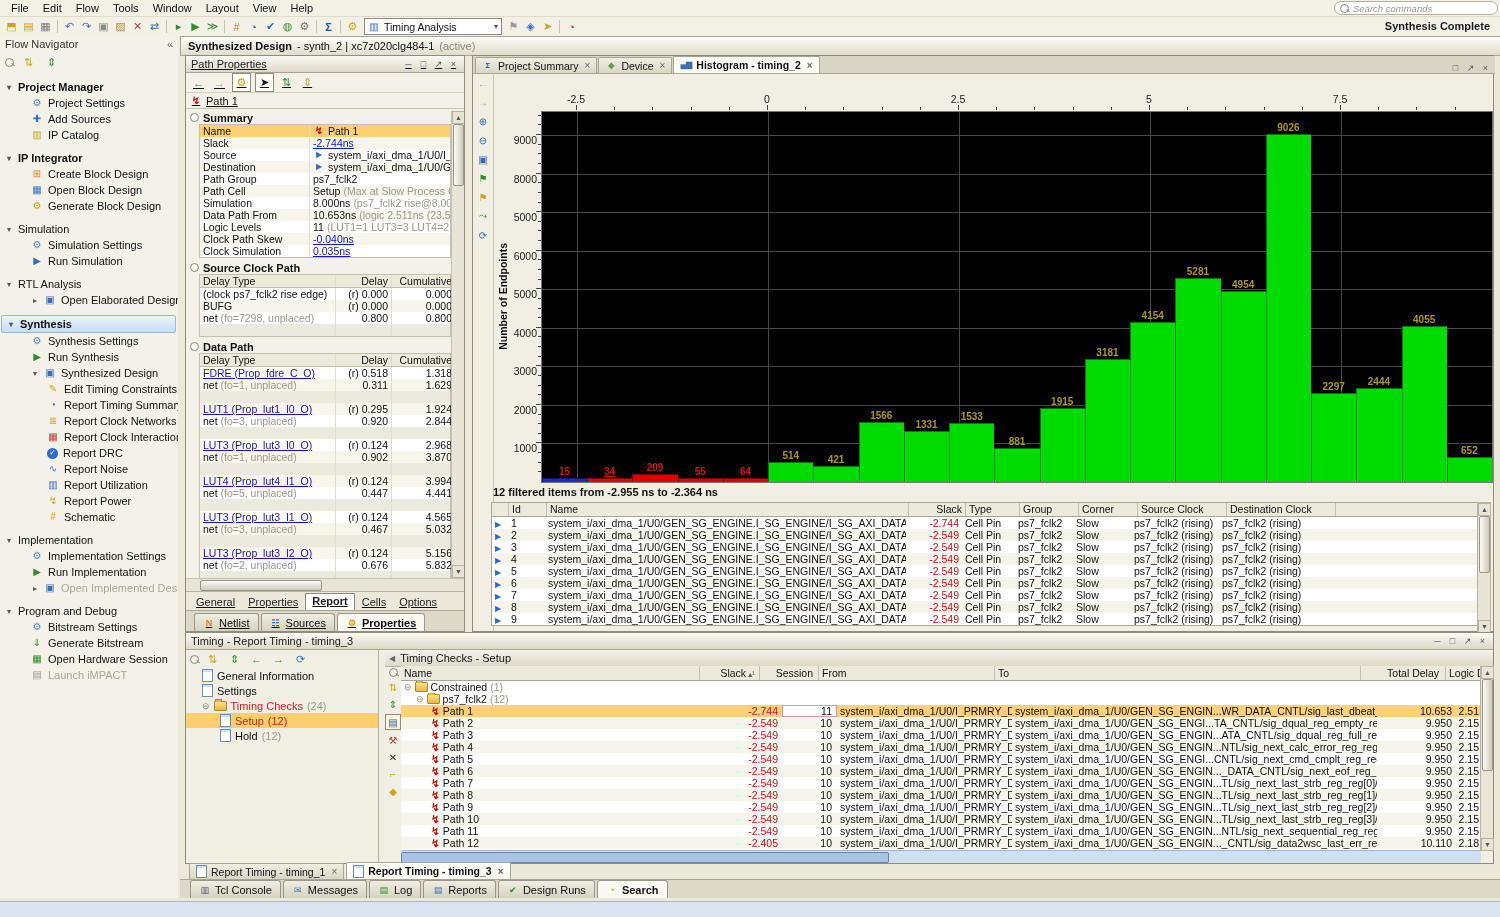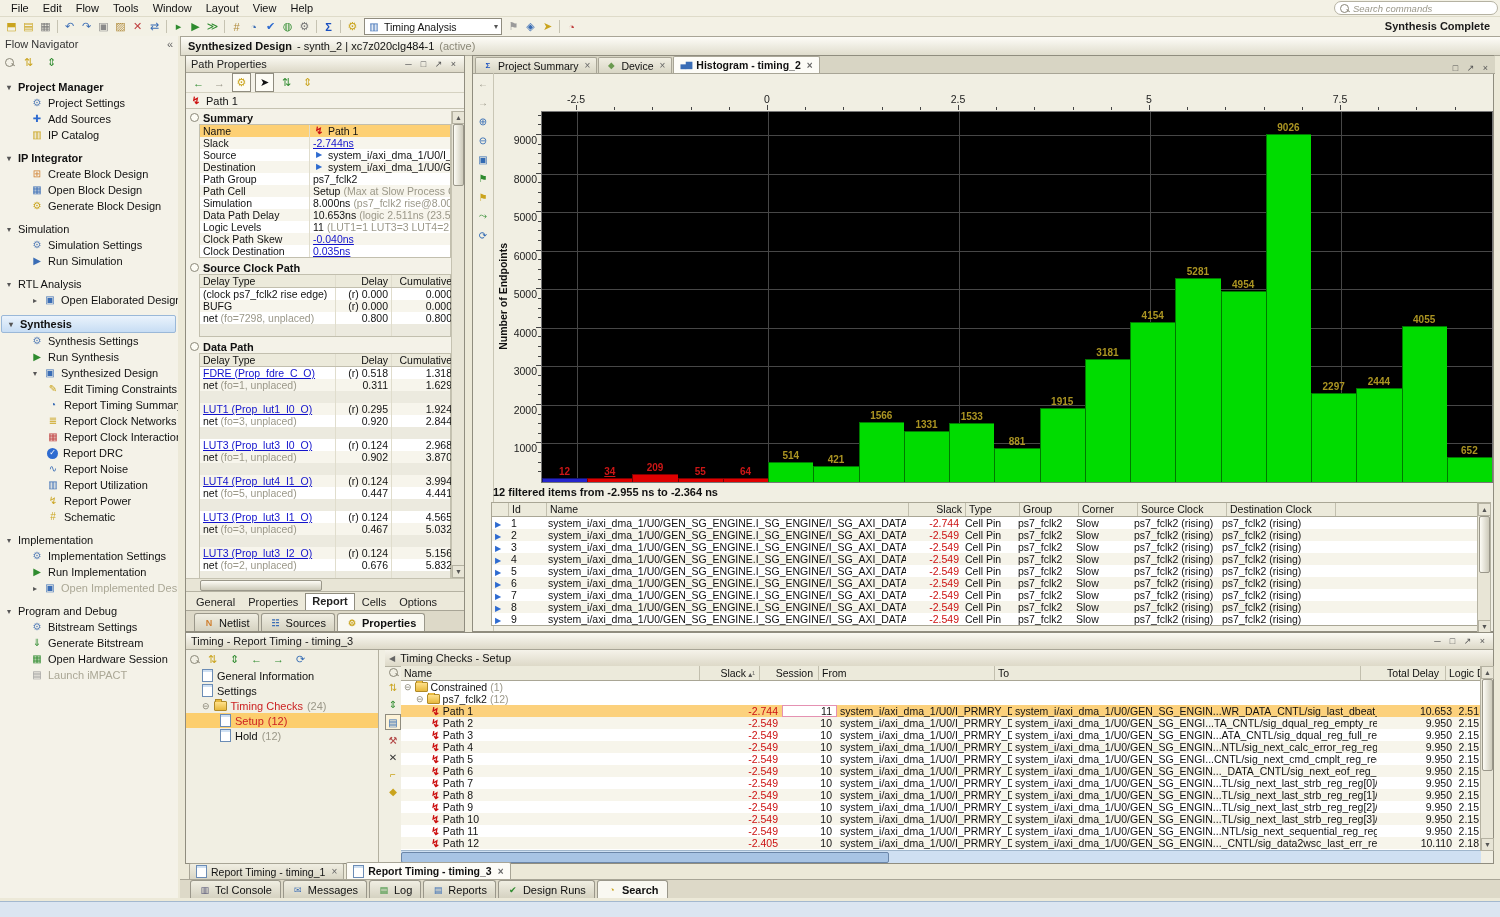--- a/index.html
+++ b/index.html
@@ -45,21 +45,21 @@
   .titlebar{height:16px;background:linear-gradient(#fbfaf3,#ddd9c8);border-bottom:1px solid #a8a596;
             display:flex;align-items:center;padding:0 5px;gap:4px;color:#1a1a1a;}
   .winbtns{margin-left:auto;display:flex;gap:4px;color:#555;font-size:9px;}
   .winbtns span{width:11px;text-align:center;}
   #design-titlebar{left:180px;top:36px;width:1320px;height:18px;background:linear-gradient(#fdfcf7,#e0ddcd);
                    border:1px solid #a8a596;display:flex;align-items:center;gap:5px;padding:0 7px;}
   #design-titlebar .t1{font-weight:bold;}
   #design-titlebar .t3{color:#8b8878;}
   
   #pathprops{left:185px;top:55px;width:278px;height:575px;background:#f4f2e8;border:1px solid #908d7f;
-             display:flex;flex-direction:column;}
+             display:flex;flex-direction:column;text-decoration:underline;}
   #pp-toolbar{height:19px;display:flex;align-items:center;gap:4px;padding-left:4px;border-bottom:1px solid #d5d2c1;}
   #pp-toolbar .boxed{border:1px solid #8f8c7f;background:#fdfcf5;}
   #pp-pathrow{height:15px;display:flex;align-items:center;gap:4px;padding-left:4px;}
   #pp-body{flex:1;position:relative;border-top:1px solid #c5c2b1;background:#f4f2e8;overflow:hidden;}
   #pp-scroll{position:absolute;left:2px;top:2px;right:13px;bottom:0;overflow:hidden;}
   .pp-sec{margin-bottom:3px;}
   .pp-sec-h{height:13px;display:flex;align-items:center;gap:4px;font-weight:bold;}
   .node-ic{width:7px;height:7px;border:1px solid #8a8778;border-radius:50%;background:#fdfcf5;flex:none;margin-left:2px;}
   .pp-box{margin-left:11px;border:1px solid #c2bfae;background:#fff;}
   .pp-row{display:flex;height:12px;line-height:12px;font-size:10.5px;}
@@ -464,41 +464,41 @@
               </span>
             </div>
             <div class="pp-row">
               <span class="pp-lbl">Simulation</span>
               <span class="pp-val">
                 <span>8.000ns</span>
                 <span class="gray">(ps7_fclk2 rise@8.000ns -</span>
               </span>
             </div>
             <div class="pp-row">
-              <span class="pp-lbl">Data Path Delay</span>
+              <span class="pp-lbl">Data Path From</span>
               <span class="pp-val">
                 <span>10.653ns</span>
                 <span class="gray">(logic 2.511ns (23.571%)</span>
               </span>
             </div>
             <div class="pp-row">
               <span class="pp-lbl">Logic Levels</span>
               <span class="pp-val">
                 <span>11</span>
                 <span class="gray">(LUT1=1 LUT3=3 LUT4=2 LUT5</span>
               </span>
             </div>
             <div class="pp-row">
               <span class="pp-lbl">Clock Path Skew</span>
               <span class="pp-val">
                 <span class="link">-0.040ns</span>
               </span>
             </div>
             <div class="pp-row">
-              <span class="pp-lbl">Clock Destination</span>
+              <span class="pp-lbl">Clock Simulation</span>
               <span class="pp-val">
                 <span class="link">0.035ns</span>
               </span>
             </div>
           </div>
         </div>
         <div class="pp-sec">
           <div class="pp-sec-h">
             <span class="node-ic"></span>
             <span>Source Clock Path</span>
@@ -793,21 +793,21 @@
       <div class="grid-h" style="top: 138.75px;"></div>
       <div class="grid-h" style="top: 100.208px;"></div>
       <div class="grid-h" style="top: 61.6667px;"></div>
       <div class="grid-h" style="top: 23.125px;"></div>
       <div class="grid-v" style="left: 35px;"></div>
       <div class="grid-v" style="left: 226px;"></div>
       <div class="grid-v" style="left: 417px;"></div>
       <div class="grid-v" style="left: 608px;"></div>
       <div class="grid-v" style="left: 799px;"></div>
       <div class="bar blue" style="left: 0px; width: 45.2381px; height: 4px;"></div>
-      <div class="bar-label lblc-red" style="left: 22.619px; top: 354px;">12</div>
+      <div class="bar-label lblc-red" style="left: 22.619px; top: 354px;">15</div>
       <div class="bar red" style="left: 45.2381px; width: 45.2381px; height: 4px;"></div>
       <div class="bar-label lblc-red" style="left: 67.8571px; top: 354px; text-decoration: underline;">34</div>
       <div class="bar red" style="left: 90.4762px; width: 45.2381px; height: 8.05521px;"></div>
       <div class="bar-label lblc-red" style="left: 113.095px; top: 349.945px;">209</div>
       <div class="bar red" style="left: 135.714px; width: 45.2381px; height: 4px;"></div>
       <div class="bar-label lblc-red" style="left: 158.333px; top: 354px;">55</div>
       <div class="bar red" style="left: 180.952px; width: 45.2381px; height: 4px;"></div>
       <div class="bar-label lblc-red" style="left: 203.571px; top: 354px;">64</div>
       <div class="bar green" style="left: 226.19px; width: 45.2381px; height: 19.8104px;"></div>
       <div class="bar-label lblc-green" style="left: 248.81px; top: 338.19px;">514</div>

